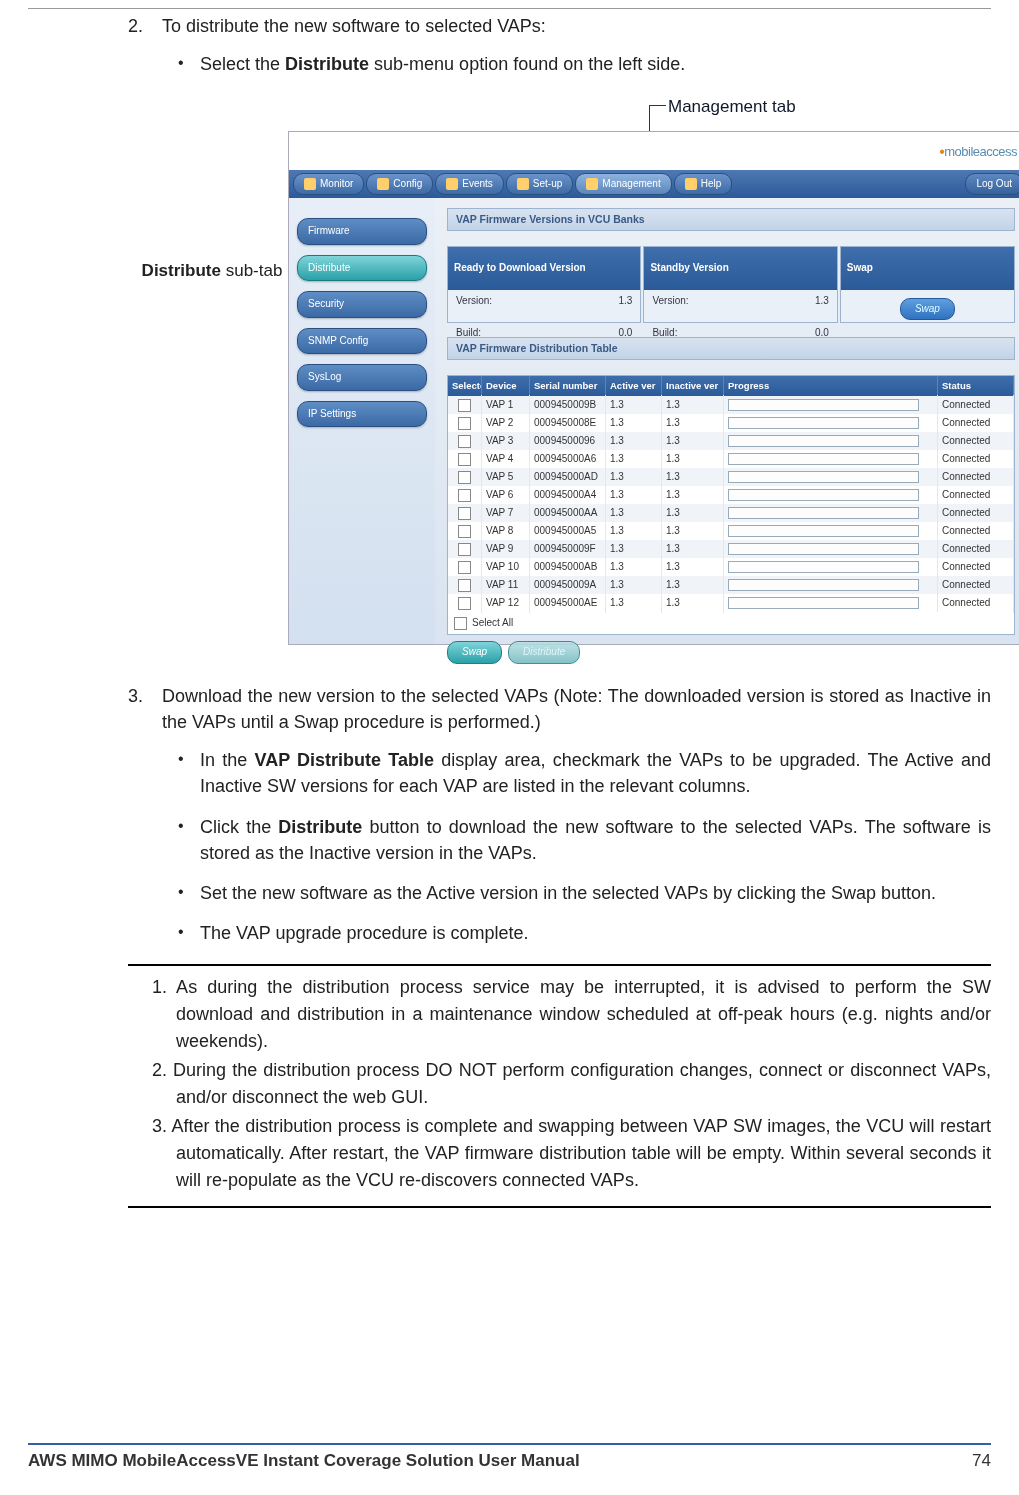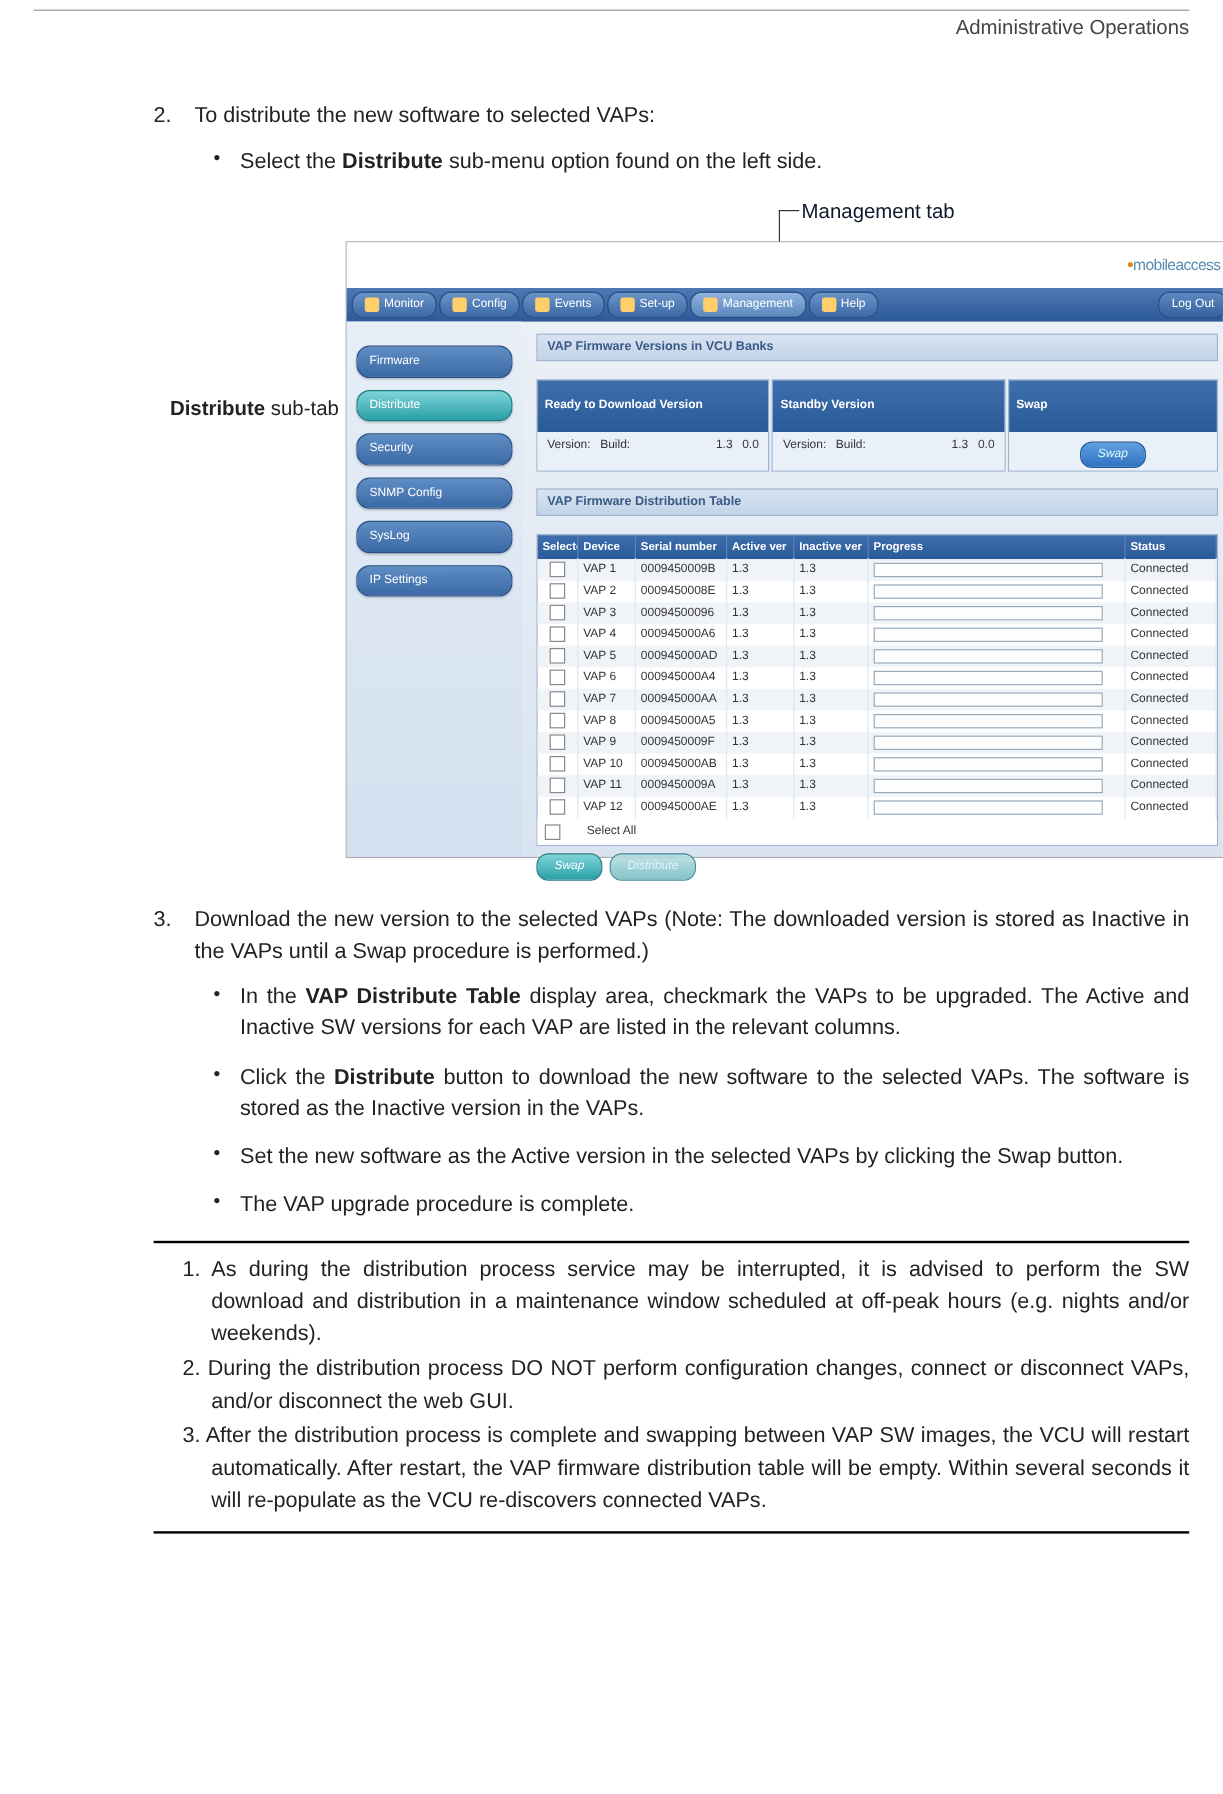--- a/index.html
+++ b/index.html
@@ -229,21 +229,21 @@
     background: #eaf0f8;
     padding: 4px 8px;
     font-size: 10px;
     color: #334;
     height: 32px;
     box-sizing: border-box;
     display: flex;
     gap: 18px;
     align-items: flex-start;
   }
-  .bank-kv { display:flex; flex-direction:row; gap:8px; }
+  .bank-kv { display:flex; flex-direction:column; gap:18px; }
   .bank-body .val-col { margin-left: auto; text-align: right; }
   .swap-btn {
     background: linear-gradient(#5f9fe0, #2f72c0);
     color: #dff;
     font-size: 10px;
     font-style: italic;
     padding: 3px 14px;
     border-radius: 10px;
     border: 1px solid #245a9a;
     margin: 4px auto;
@@ -298,21 +298,21 @@
     border: 1px solid #9ab;
     background: #fdfdfd;
     margin-top: 1px;
   }
   .dt-foot {
     padding: 4px 6px;
     font-size: 10px;
     color: #333;
     display: flex;
     align-items: center;
-    gap: 22px;
+    gap: 5px;
     background:#fff;
   }
   .bottom-btns {
     margin-top: 6px;
     display: flex;
     gap: 6px;
   }
   .pill {
     font-size: 10px;
     font-style: italic;
@@ -365,21 +365,20 @@
   }
   .footer-page {
     color: #333;
   }
 </style>
 </head>
 <body>
 
 <div class="page">
   <div class="top-rule"></div>
-  <div class="header-right">Administrative Operations</div>
 
   <div class="body-text">
     <div class="ol-step">
       <div class="num">2.</div>
       <div class="txt">To distribute the new software to selected VAPs:</div>
     </div>
     <div class="bullet-list">
       <div class="bullet-item">
         <div class="dot">•</div>
         <div class="txt">
@@ -659,13 +658,20 @@
       </div>
     </div>
 
     <div class="notes-box">
       <div class="note-item">1. As during the distribution process service may be interrupted, it is advised to perform the SW download and distribution in a maintenance window scheduled at off-peak hours (e.g. nights and/or weekends).</div>
       <div class="note-item">2. During the distribution process DO NOT perform configuration changes, connect or disconnect VAPs, and/or disconnect the web GUI.</div>
       <div class="note-item">3. After the distribution process is complete and swapping between VAP SW images, the VCU will restart automatically. After restart, the VAP firmware distribution table will be empty. Within several seconds it will re-populate as the VCU re-discovers connected VAPs.</div>
     </div>
   </div>
 
+  <div class="footer">
+    <div class="footer-rule"></div>
+    <div class="footer-row">
+      <span class="footer-title">AWS MIMO MobileAccessVE Instant Coverage Solution User Manual</span>
+      <span class="footer-page">74</span>
+    </div>
+  </div>
 </div>
 
 </body></html>

